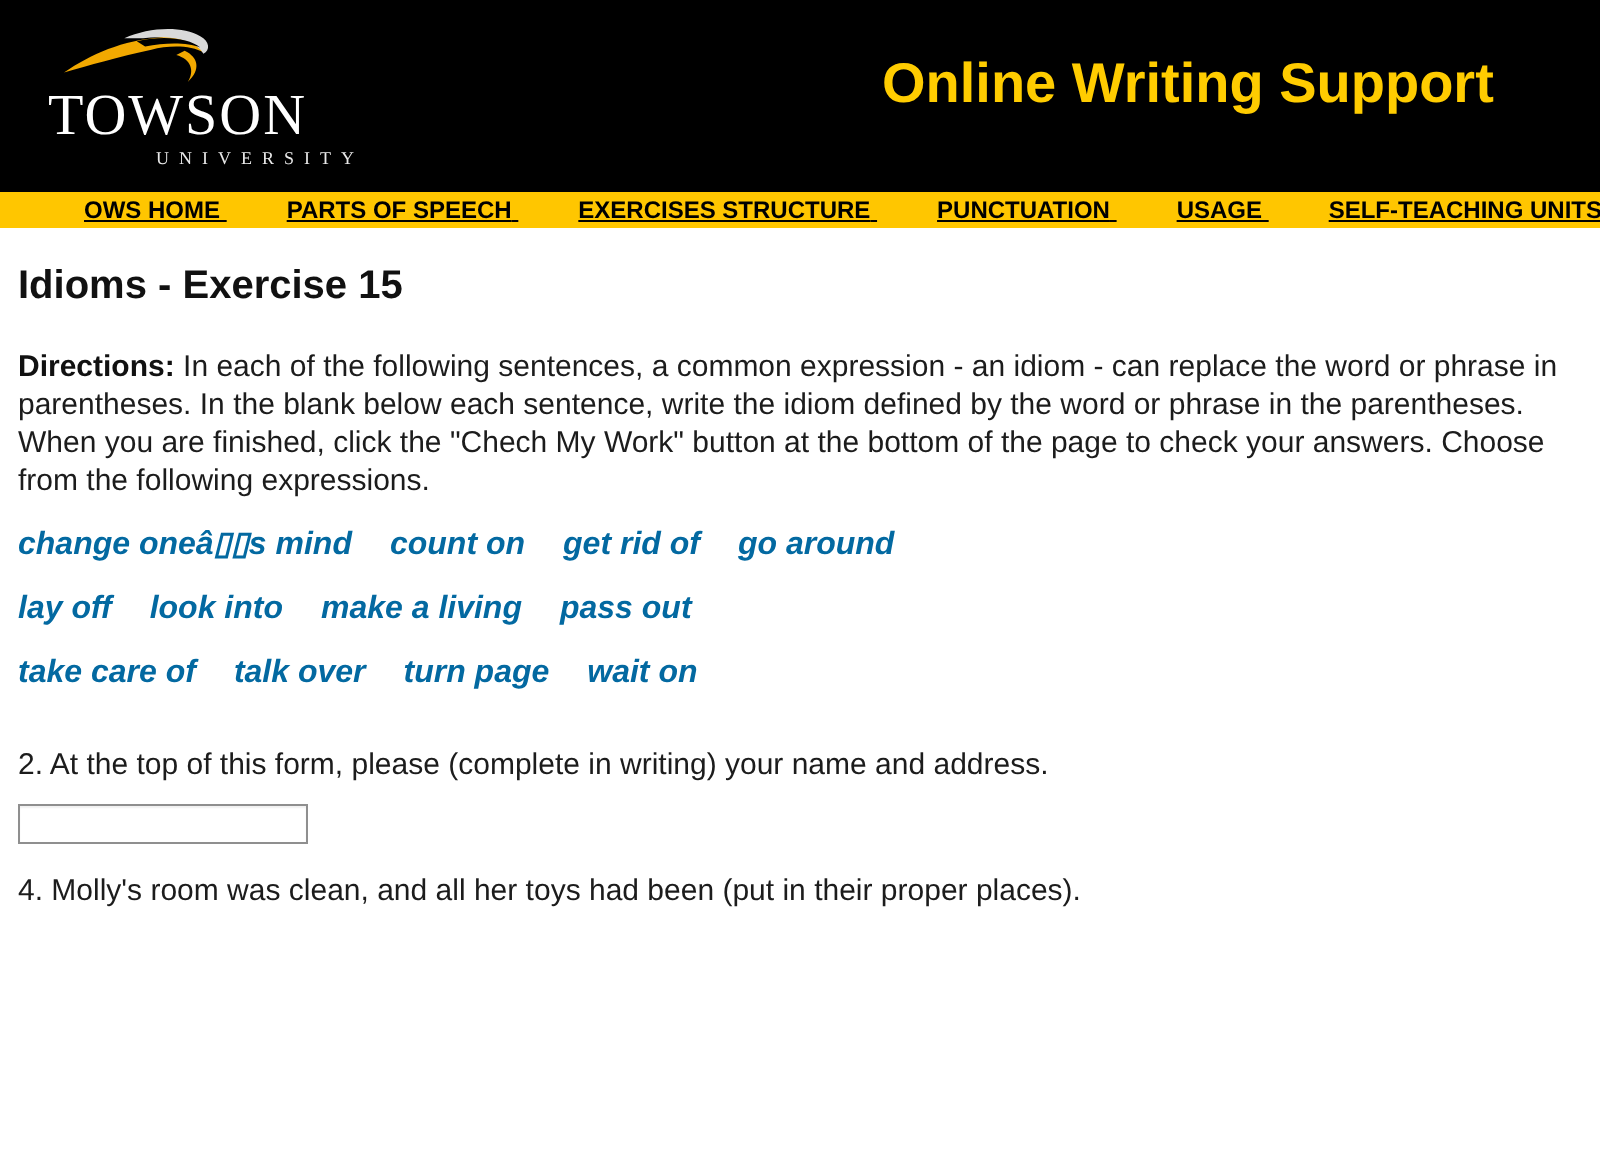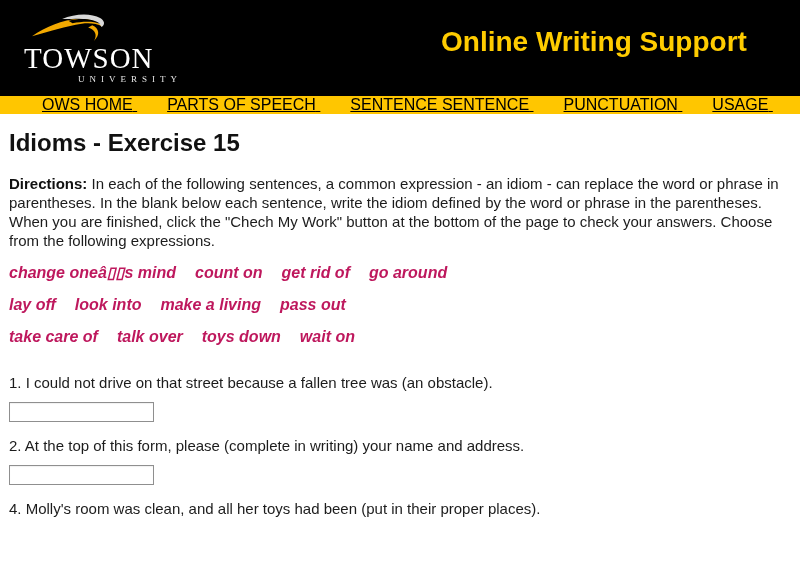--- a/index.html
+++ b/index.html
@@ -32,44 +32,44 @@
     position: absolute; left: 441px; top: 26px;
     font-size: 28px; font-weight: bold;
     color: var(--title-gold, #FFCC00);
     white-space: nowrap;
   }
 
   
   .navbar {
     background: var(--nav-gold, #FFC600);
     padding: 2px 0 2px 0;
-    font-size: 16px; font-weight: normal;
+    font-size: 12px; font-weight: bold;
   }
   .nav-row1 { display: flex; column-gap: 30px; margin-left: 42px; line-height: 14px; }
   .nav-row2 { margin-left: 2px; line-height: 14px; }
   .nav-link {
     color: #000; text-decoration: underline; white-space: nowrap; cursor: pointer;
   }
   .nav-link::after { content: "\00a0"; } 
 
   
   main { padding: 0 10px 0 9px; }
   h1.page-title {
-    font-size: 24px; line-height: 28px; font-weight: bold;
+    font-size: 20px; line-height: 28px; font-weight: bold;
     color: #111; margin: 15px 0 17px 0;
   }
   .directions {
     font-size: 15px; line-height: 19px; margin: 0 0 13px 0; color: #1c1c1c;
   }
   .directions b { color: #111; }
 
   .idiom-row {
     display: flex; column-gap: 19px;
     font-size: 16px; line-height: 19px; font-weight: bold; font-style: italic;
-    margin: 13px 0; color: #be185d;
+    margin: 13px 0; color: #0369a1;
   }
   .idiom { white-space: nowrap; }
 
   .questions { margin-top: 28px; }
   .q-text { font-size: 15px; line-height: 18px; margin: 0 0 10px 0; }
   .q-input-row { margin: 0 0 15px 0; }
   .answer-input {
     width: 145px; height: 20px;
     border: 1px solid #8f8f8f;
     background: #fff;
@@ -93,21 +93,21 @@
     <div class="logo-word">TOWSON</div>
     <div class="logo-sub">UNIVERSITY</div>
   </div>
   <div class="site-title">Online Writing Support</div>
 </header>
 
 <nav class="navbar">
   <div class="nav-row1">
     <a class="nav-link">OWS HOME</a>
     <a class="nav-link">PARTS OF SPEECH</a>
-    <a class="nav-link">SENTENCE SENTENCE</a>
+    <a class="nav-link">EXERCISES STRUCTURE</a>
     <a class="nav-link">PUNCTUATION</a>
     <a class="nav-link">USAGE</a>
     <a class="nav-link">SELF-TEACHING UNITS</a>
   </div>
 </nav>
 
 <main>
   <h1 class="page-title">Idioms - Exercise 15</h1>
 
   <p class="directions"><b>Directions:</b><span> In each of the following sentences, a common expression - an idiom - can replace the word or phrase in parentheses. In the blank below each sentence, write the idiom defined by the word or phrase in the parentheses. When you are finished, click the "Chech My Work" button at the bottom of the page to check your answers. Choose from the following expressions.</span></p>
@@ -120,32 +120,26 @@
   </div>
   <div class="idiom-row">
     <span class="idiom">lay off</span>
     <span class="idiom">look into</span>
     <span class="idiom">make a living</span>
     <span class="idiom">pass out</span>
   </div>
   <div class="idiom-row">
     <span class="idiom">take care of</span>
     <span class="idiom">talk over</span>
-    <span class="idiom">toys down</span>
+    <span class="idiom">turn page</span>
     <span class="idiom">wait on</span>
   </div>
 
   <div class="questions">
 
-    <div class="question">
-      <p class="q-text">1. I could not drive on that street because a fallen tree was (an obstacle).</p>
-      <div class="q-input-row">
-        <input type="text" class="answer-input" value="" style="">
-      </div>
-    </div>
 
     <div class="question">
       <p class="q-text">2. At the top of this form, please (complete in writing) your name and address.</p>
       <div class="q-input-row">
         <input type="text" class="answer-input" value="" style="">
       </div>
     </div>
 
 
     <div class="question">

